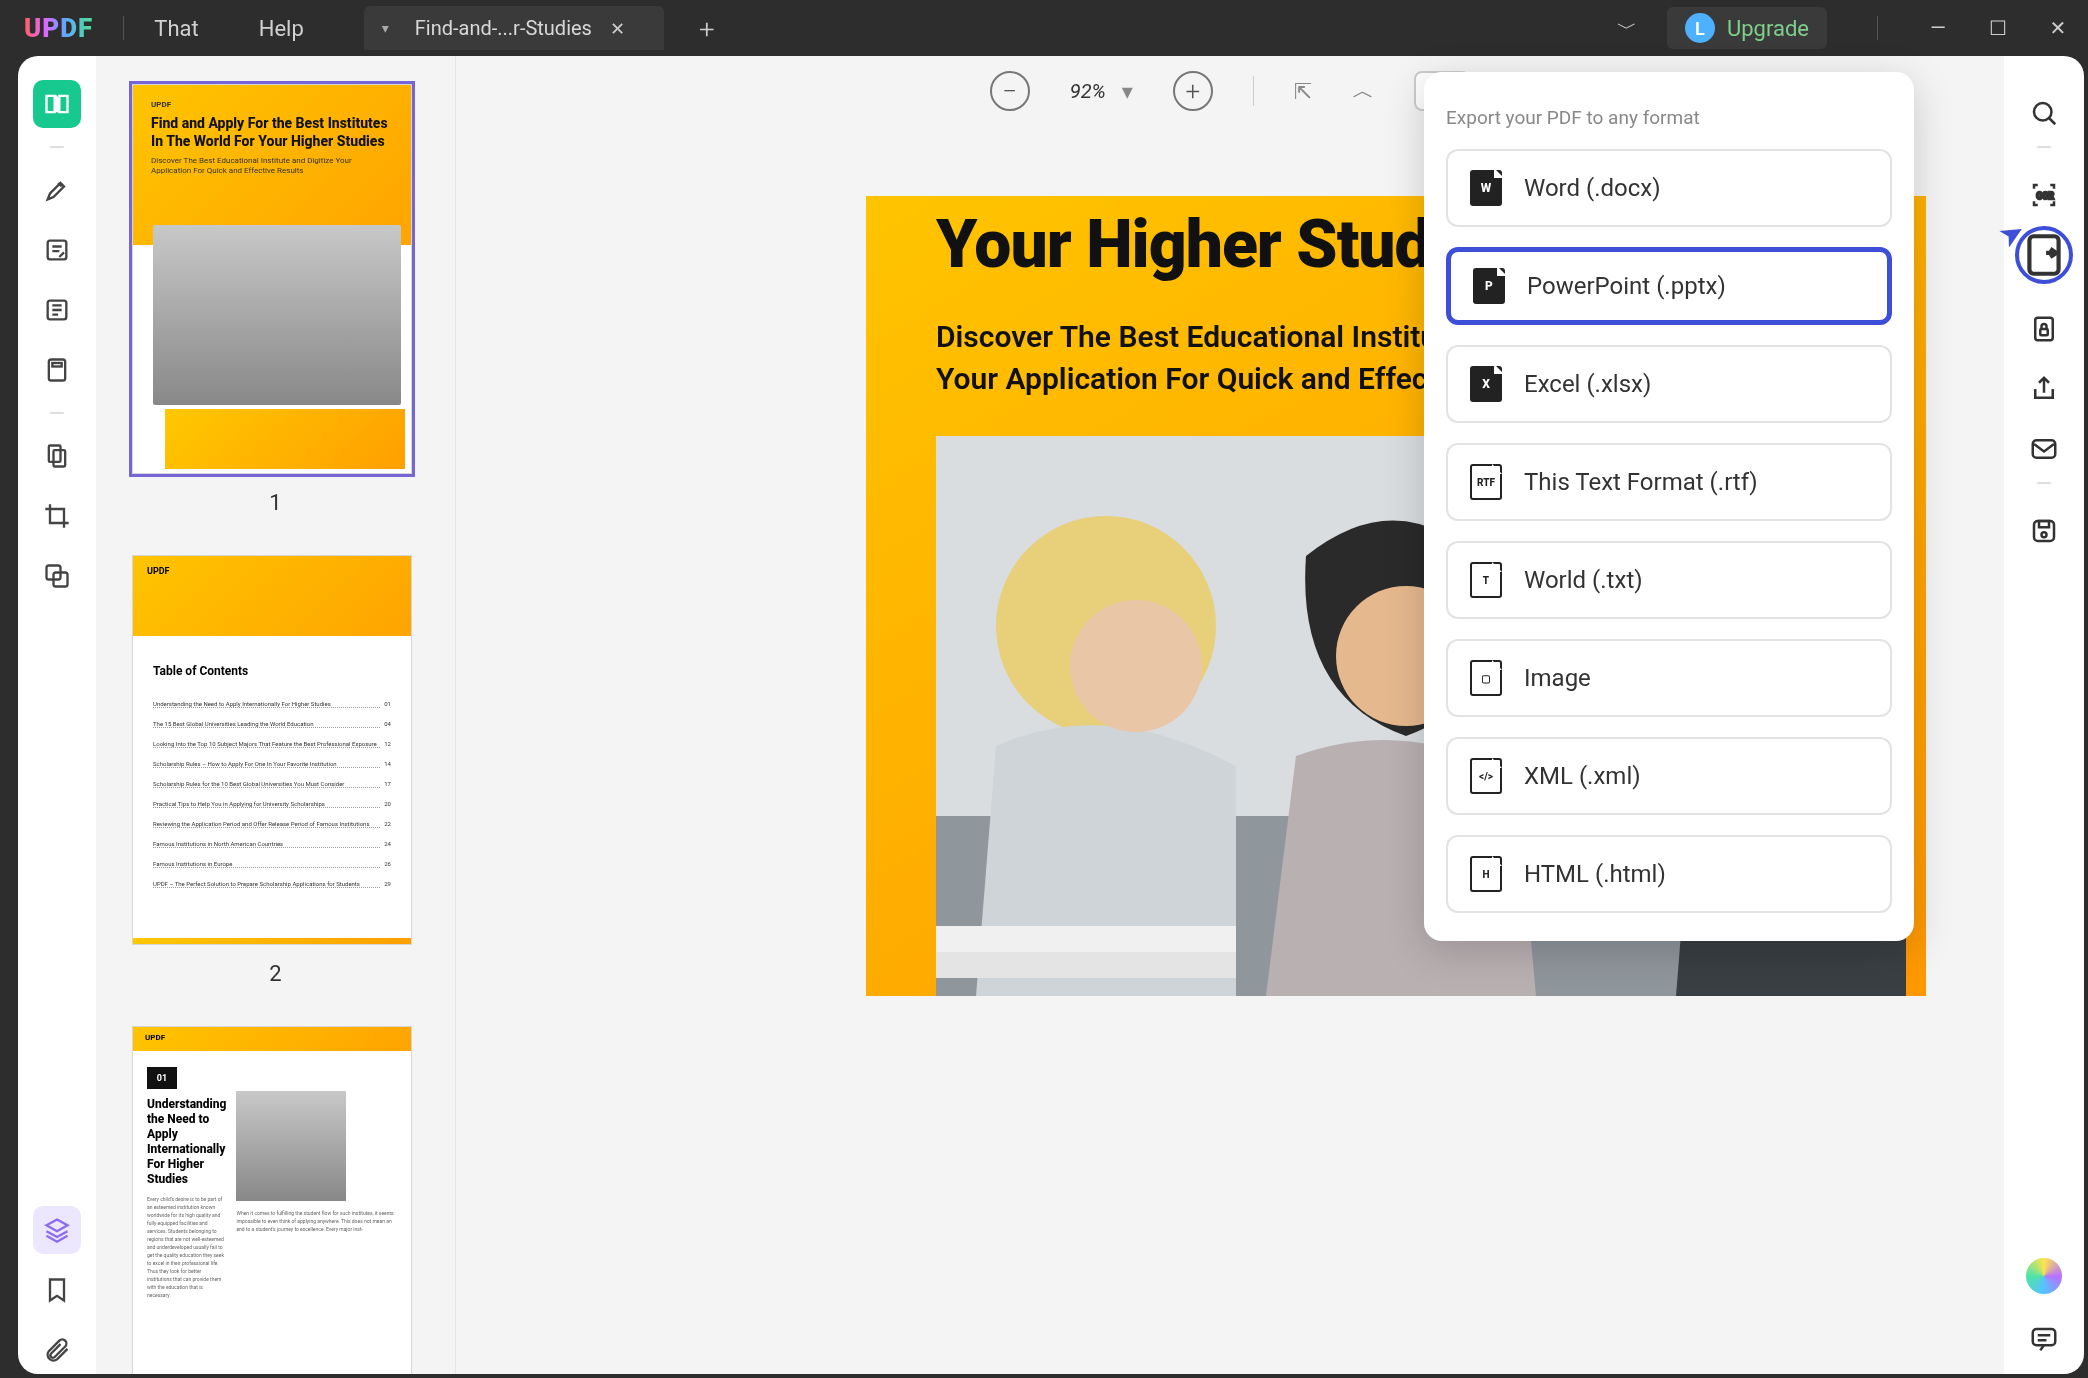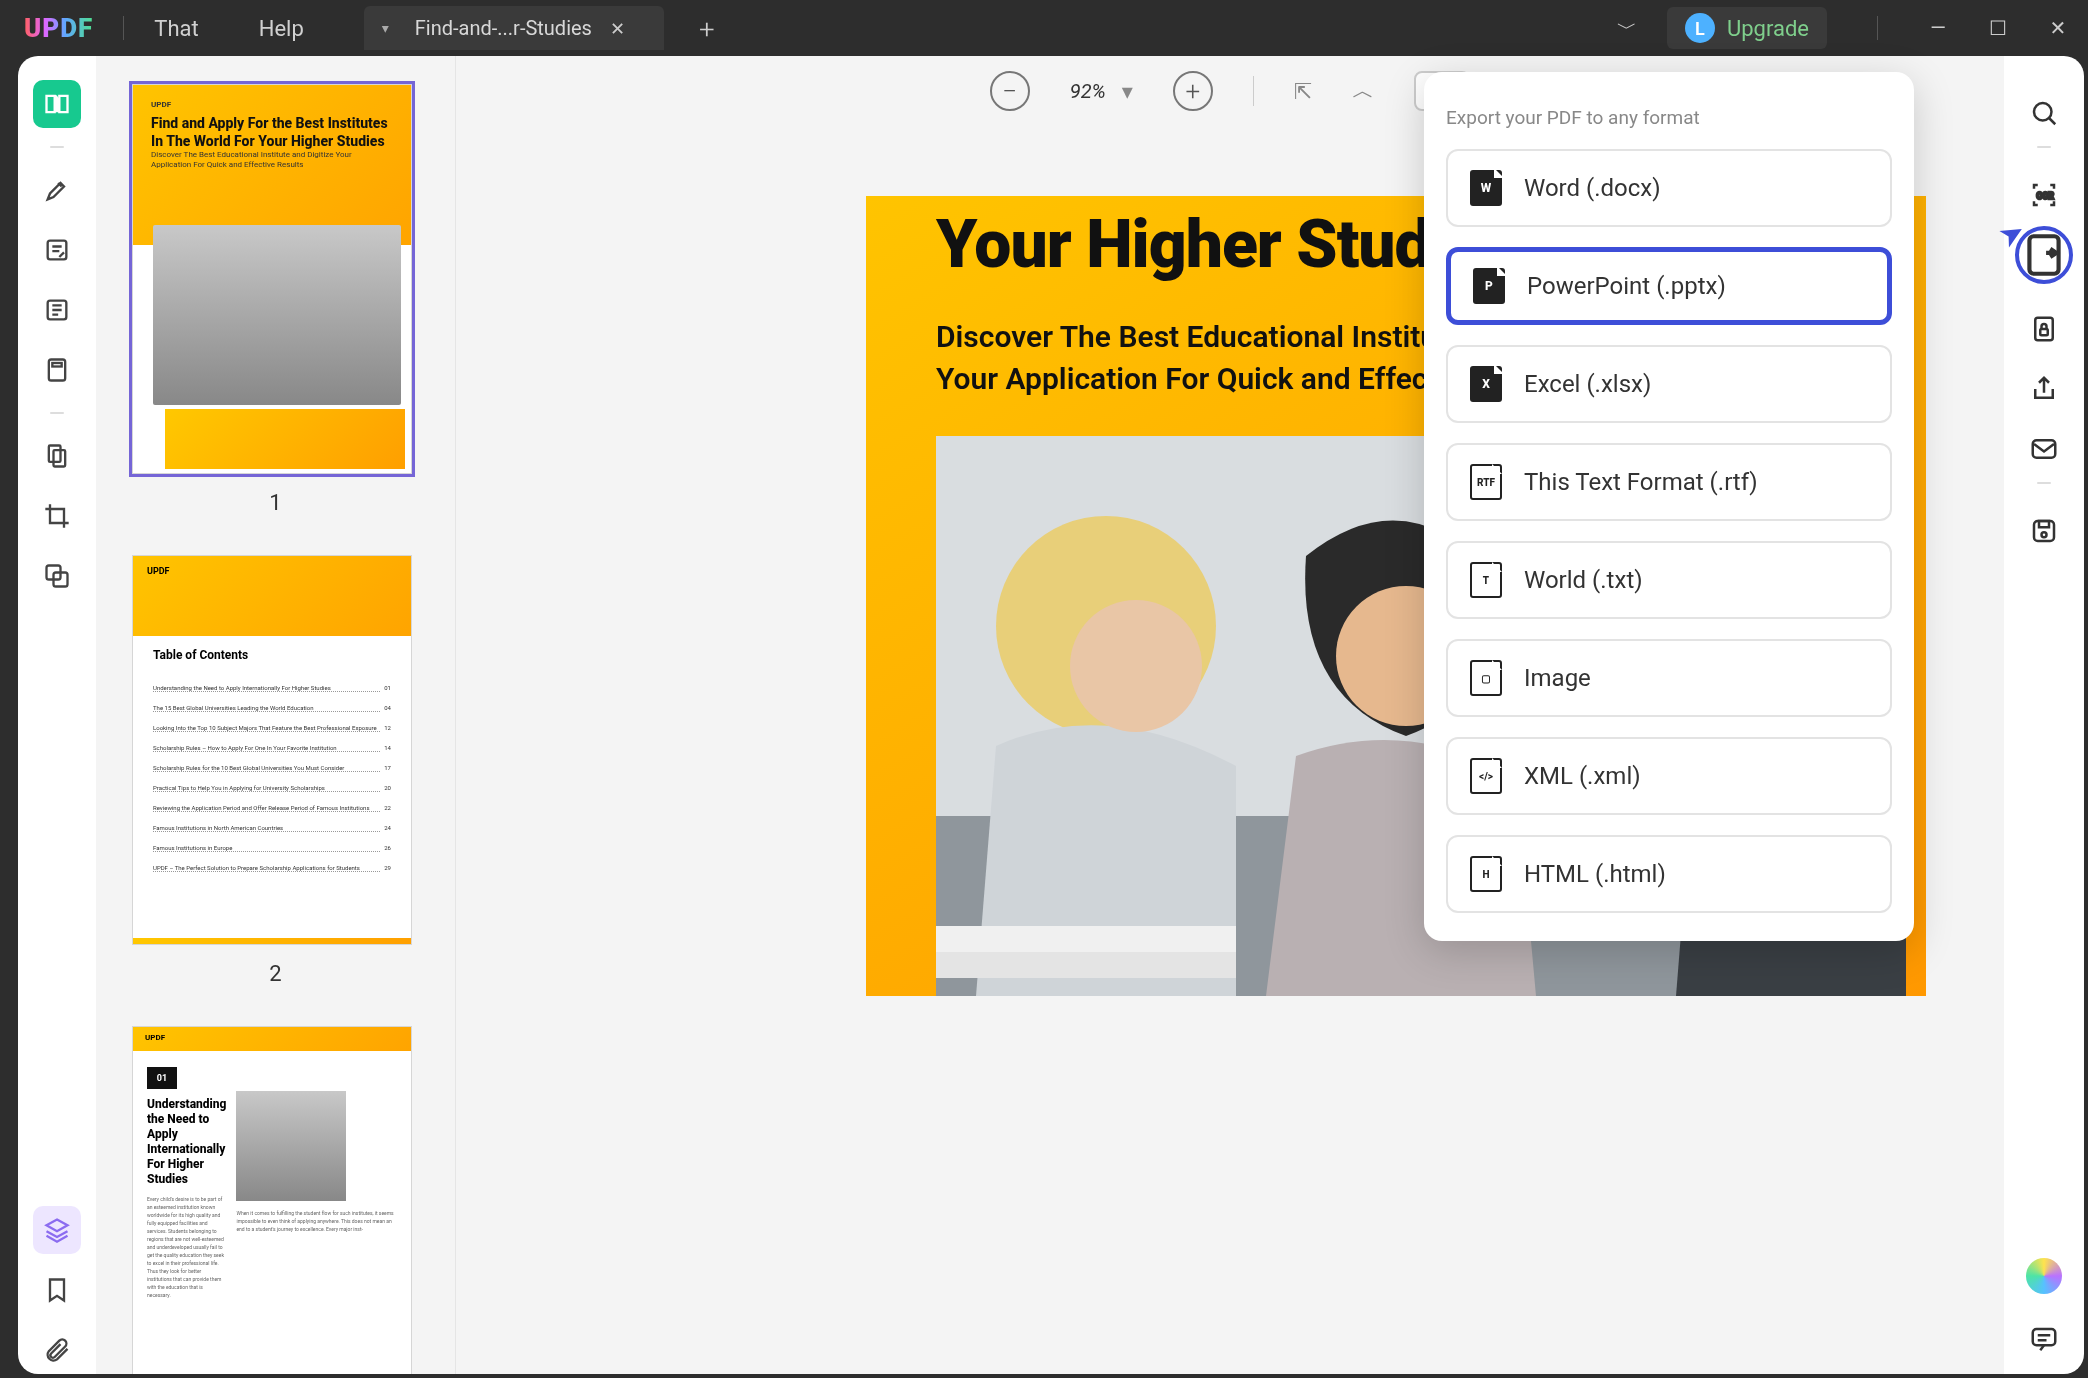--- a/index.html
+++ b/index.html
@@ -38,27 +38,27 @@
 
 .thumb-panel { width:360px; background:#f4f4f4; border-right:1px solid #e5e5e5; padding:28px 36px; overflow-y:auto; }
 .thumb { width:280px; height:390px; background:#fff; border:1px solid #d6d6d6; margin-bottom:16px; position:relative; overflow:hidden; }
 .thumb.sel { outline:3px solid #7565d6; }
 .thumb-num { text-align:center; font-size:22px; color:#333; margin-bottom:40px; }
 
 
 .cover-top { height:160px; background:linear-gradient(135deg,#ffc400,#ffa400); padding:14px 18px; }
 .cover-top .lg { font-size:9px; color:#333; font-weight:700; transform:scale(.9); transform-origin:left; }
 .cover-title { font-size:14px; font-weight:800; color:#111; line-height:1.25; margin-top:6px; }
-.cover-sub   { font-size:8px; color:#333; line-height:1.3; }
+.cover-sub   { font-size:8px; color:#333; margin-top:6px; line-height:1.3; }
 .cover-img   { position:absolute; left:20px; right:10px; top:140px; height:180px; background:linear-gradient(#c8c8c8,#888); border-radius:2px; }
 .cover-bot   { position:absolute; left:32px; bottom:4px; width:240px; height:60px; background:linear-gradient(135deg,#ffc800,#ff9f00); }
 
 
 .toc-top  { height:80px; background:linear-gradient(135deg,#ffc400,#ffa400); }
-.toc-body { padding:12px 20px 0; }
+.toc-body { padding:28px 20px 0; }
 .toc-h    { font-size:12px; font-weight:700; margin-bottom:22px; }
 .toc-row  { display:flex; font-size:6px; color:#333; margin-bottom:12px; }
 .toc-row span:first-child { flex:1; border-bottom:1px dotted #999; margin-right:4px; white-space:nowrap; overflow:hidden; text-overflow:ellipsis; }
 .cover-bot2 { position:absolute; left:0; bottom:0; width:280px; height:6px; background:linear-gradient(135deg,#ffc800,#ff9f00); }
 
 
 .p3-top  { height:24px; background:linear-gradient(135deg,#ffc400,#ffa400); }
 .p3-body { padding:16px 14px; display:flex; gap:10px; }
 .p3-chip { width:30px; height:22px; background:#111; color:#fff; font-size:9px; font-weight:700; display:flex; align-items:center; justify-content:center; margin-bottom:8px; }
 .p3-h    { font-size:12px; font-weight:800; line-height:1.25; }

